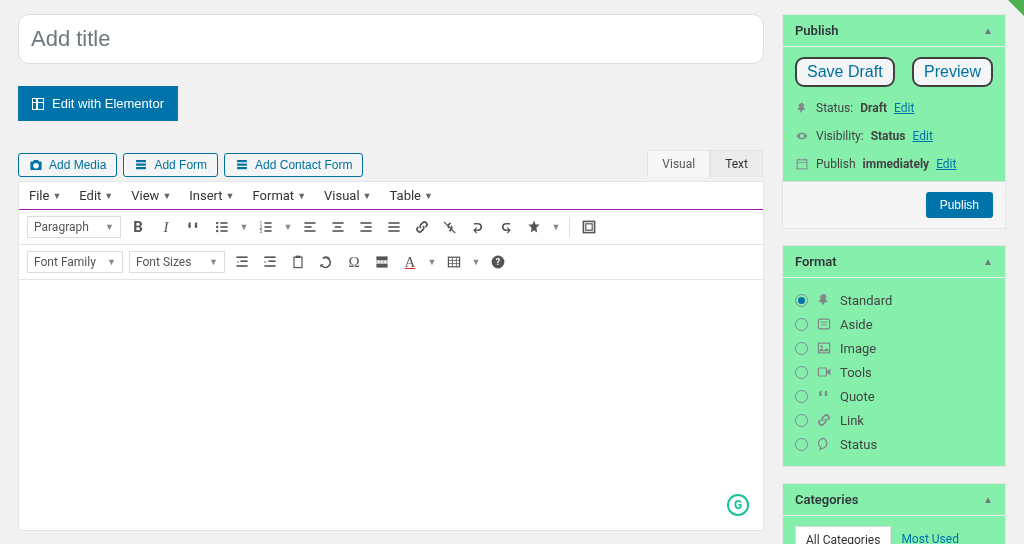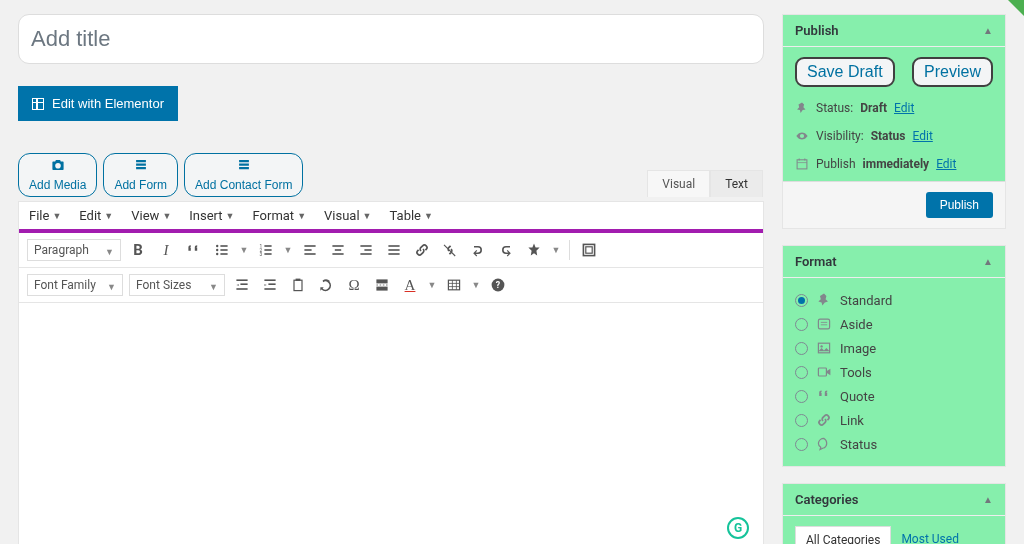--- a/index.html
+++ b/index.html
@@ -11,34 +11,34 @@
 .title-input { width: 100%; height: 50px; border: 1px solid #ddd; border-radius: 11px; padding: 0 12px; font-size: 22px; color: #32373c; background: #fff; outline: none; }
 .title-input::placeholder { color: #6c7781; }
 
 .elementor-btn { display: inline-flex; align-items: center; gap: 8px; background: #0073aa; color: #fff; border: none; padding: 10px 14px; margin-top: 22px; font-size: 13px; cursor: pointer; }
 .elementor-btn .ico { border: 1.5px solid #fff; width: 12px; height: 12px; display: inline-block; position: relative; }
 .elementor-btn .ico::before, .elementor-btn .ico::after { content:''; position:absolute; background:#fff; }
 .elementor-btn .ico::before { left:3px; top:0; width:1.5px; height:100%; }
 .elementor-btn .ico::after { left:0; top:3px; width:100%; height:1.5px; }
 
 .media-row { margin-top: 32px; display: flex; gap: 6px; }
-.media-btn { display: inline-flex; align-items: center; gap: 6px; border: 1px solid #0071a1; color: #0071a1; background: #f3f5f6; padding: 4px 10px; border-radius: 12px; font-size: 12px; cursor: pointer; flex-direction: column; }
+.media-btn { display: inline-flex; align-items: center; gap: 6px; border: 1px solid #0071a1; color: #0071a1; background: #f3f5f6; padding: 4px 10px; border-radius: 3px; font-size: 12px; cursor: pointer; }
 .media-btn svg { width: 14px; height: 14px; fill: #0071a1; }
 
 .editor-box { border: 1px solid #e5e5e5; background: #fff; margin-top: 4px; position: relative; }
 .tabs { position: absolute; right: 0; top: -32px; display: flex; text-align: right; }
 .tab { border: 1px solid #e5e5e5; border-bottom: none; padding: 6px 14px; font-size: 12px; color: #555; background: #f7f7f7; cursor: pointer; }
 .tab.active { background: #ebebeb; color: #333; }
 
-.menubar { display: flex; gap: 18px; padding: 6px 10px; border-bottom: 4px solid #a21caf; color: #333; font-size: 13px; }
+.menubar { display: flex; gap: 18px; padding: 6px 10px; border-bottom: 1px solid #a21caf; color: #333; font-size: 13px; }
 .menubar .mi { cursor: pointer; display: inline-flex; align-items: center; gap: 3px; }
 .menubar .caret { font-size: 9px; color: #666; }
 
 .toolbar { display: flex; align-items: center; padding: 6px 8px; border-bottom: 1px solid #e5e5e5; gap: 6px; flex-wrap: nowrap; }
-.sel { border: 1px solid #ddd; background: #fff; font-size: 12px; padding: 3px 6px; color: #555; display: inline-flex; align-items: flex-end; justify-content: space-between; cursor: pointer; }
+.sel { border: 1px solid #ddd; background: #fff; font-size: 12px; padding: 3px 6px; color: #555; display: inline-flex; align-items: center; justify-content: space-between; cursor: pointer; }
 .sel.w1 { width: 94px; }
 .sel.w2 { width: 96px; }
 .sel .caret { font-size: 9px; color: #888; }
 .tbtn { width: 22px; height: 22px; display: inline-flex; align-items: center; justify-content: center; cursor: pointer; color: #555; font-size: 15px; }
 .tbtn svg { width: 16px; height: 16px; fill: #555; }
 .sep { width: 1px; height: 20px; background: #ddd; margin: 0 2px; }
 
 .canvas { height: 250px; background: #fff; position: relative; }
 .grammarly { position: absolute; right: 14px; bottom: 14px; width: 22px; height: 22px; border-radius: 50%; border: 2px solid #15c39a; display: flex; align-items: center; justify-content: center; color: #15c39a; font-weight: bold; font-size: 12px; }
 

